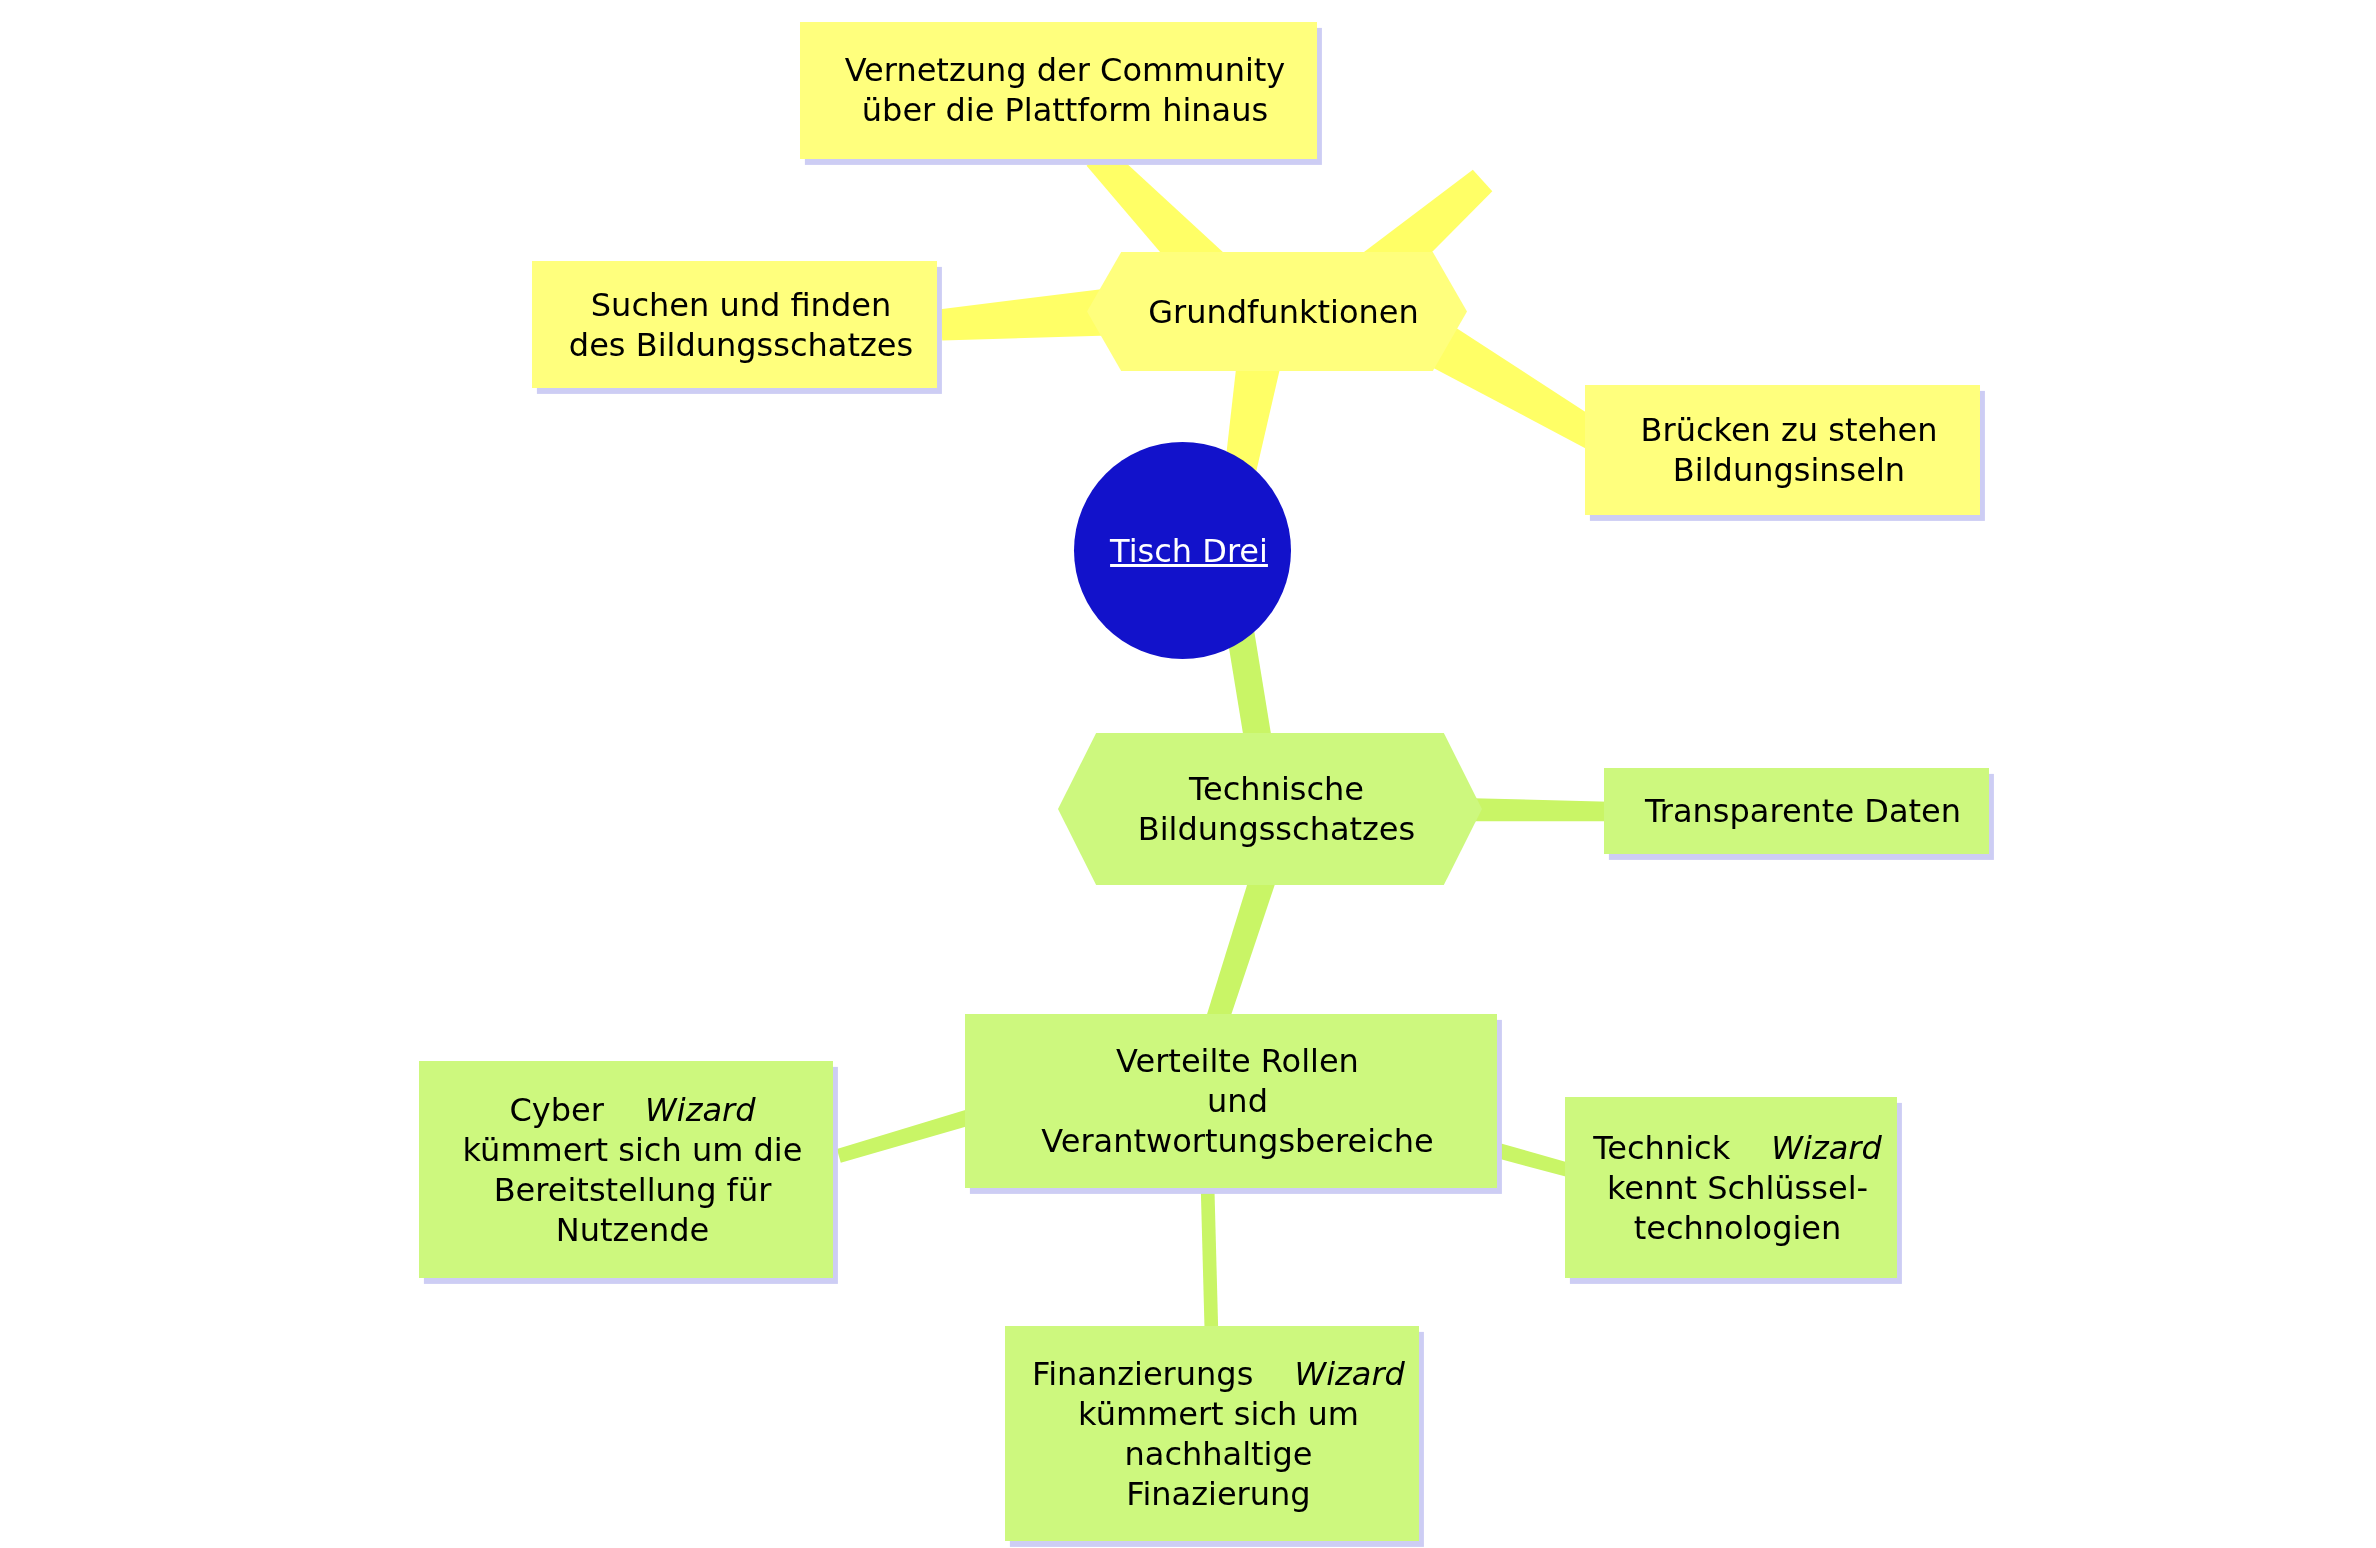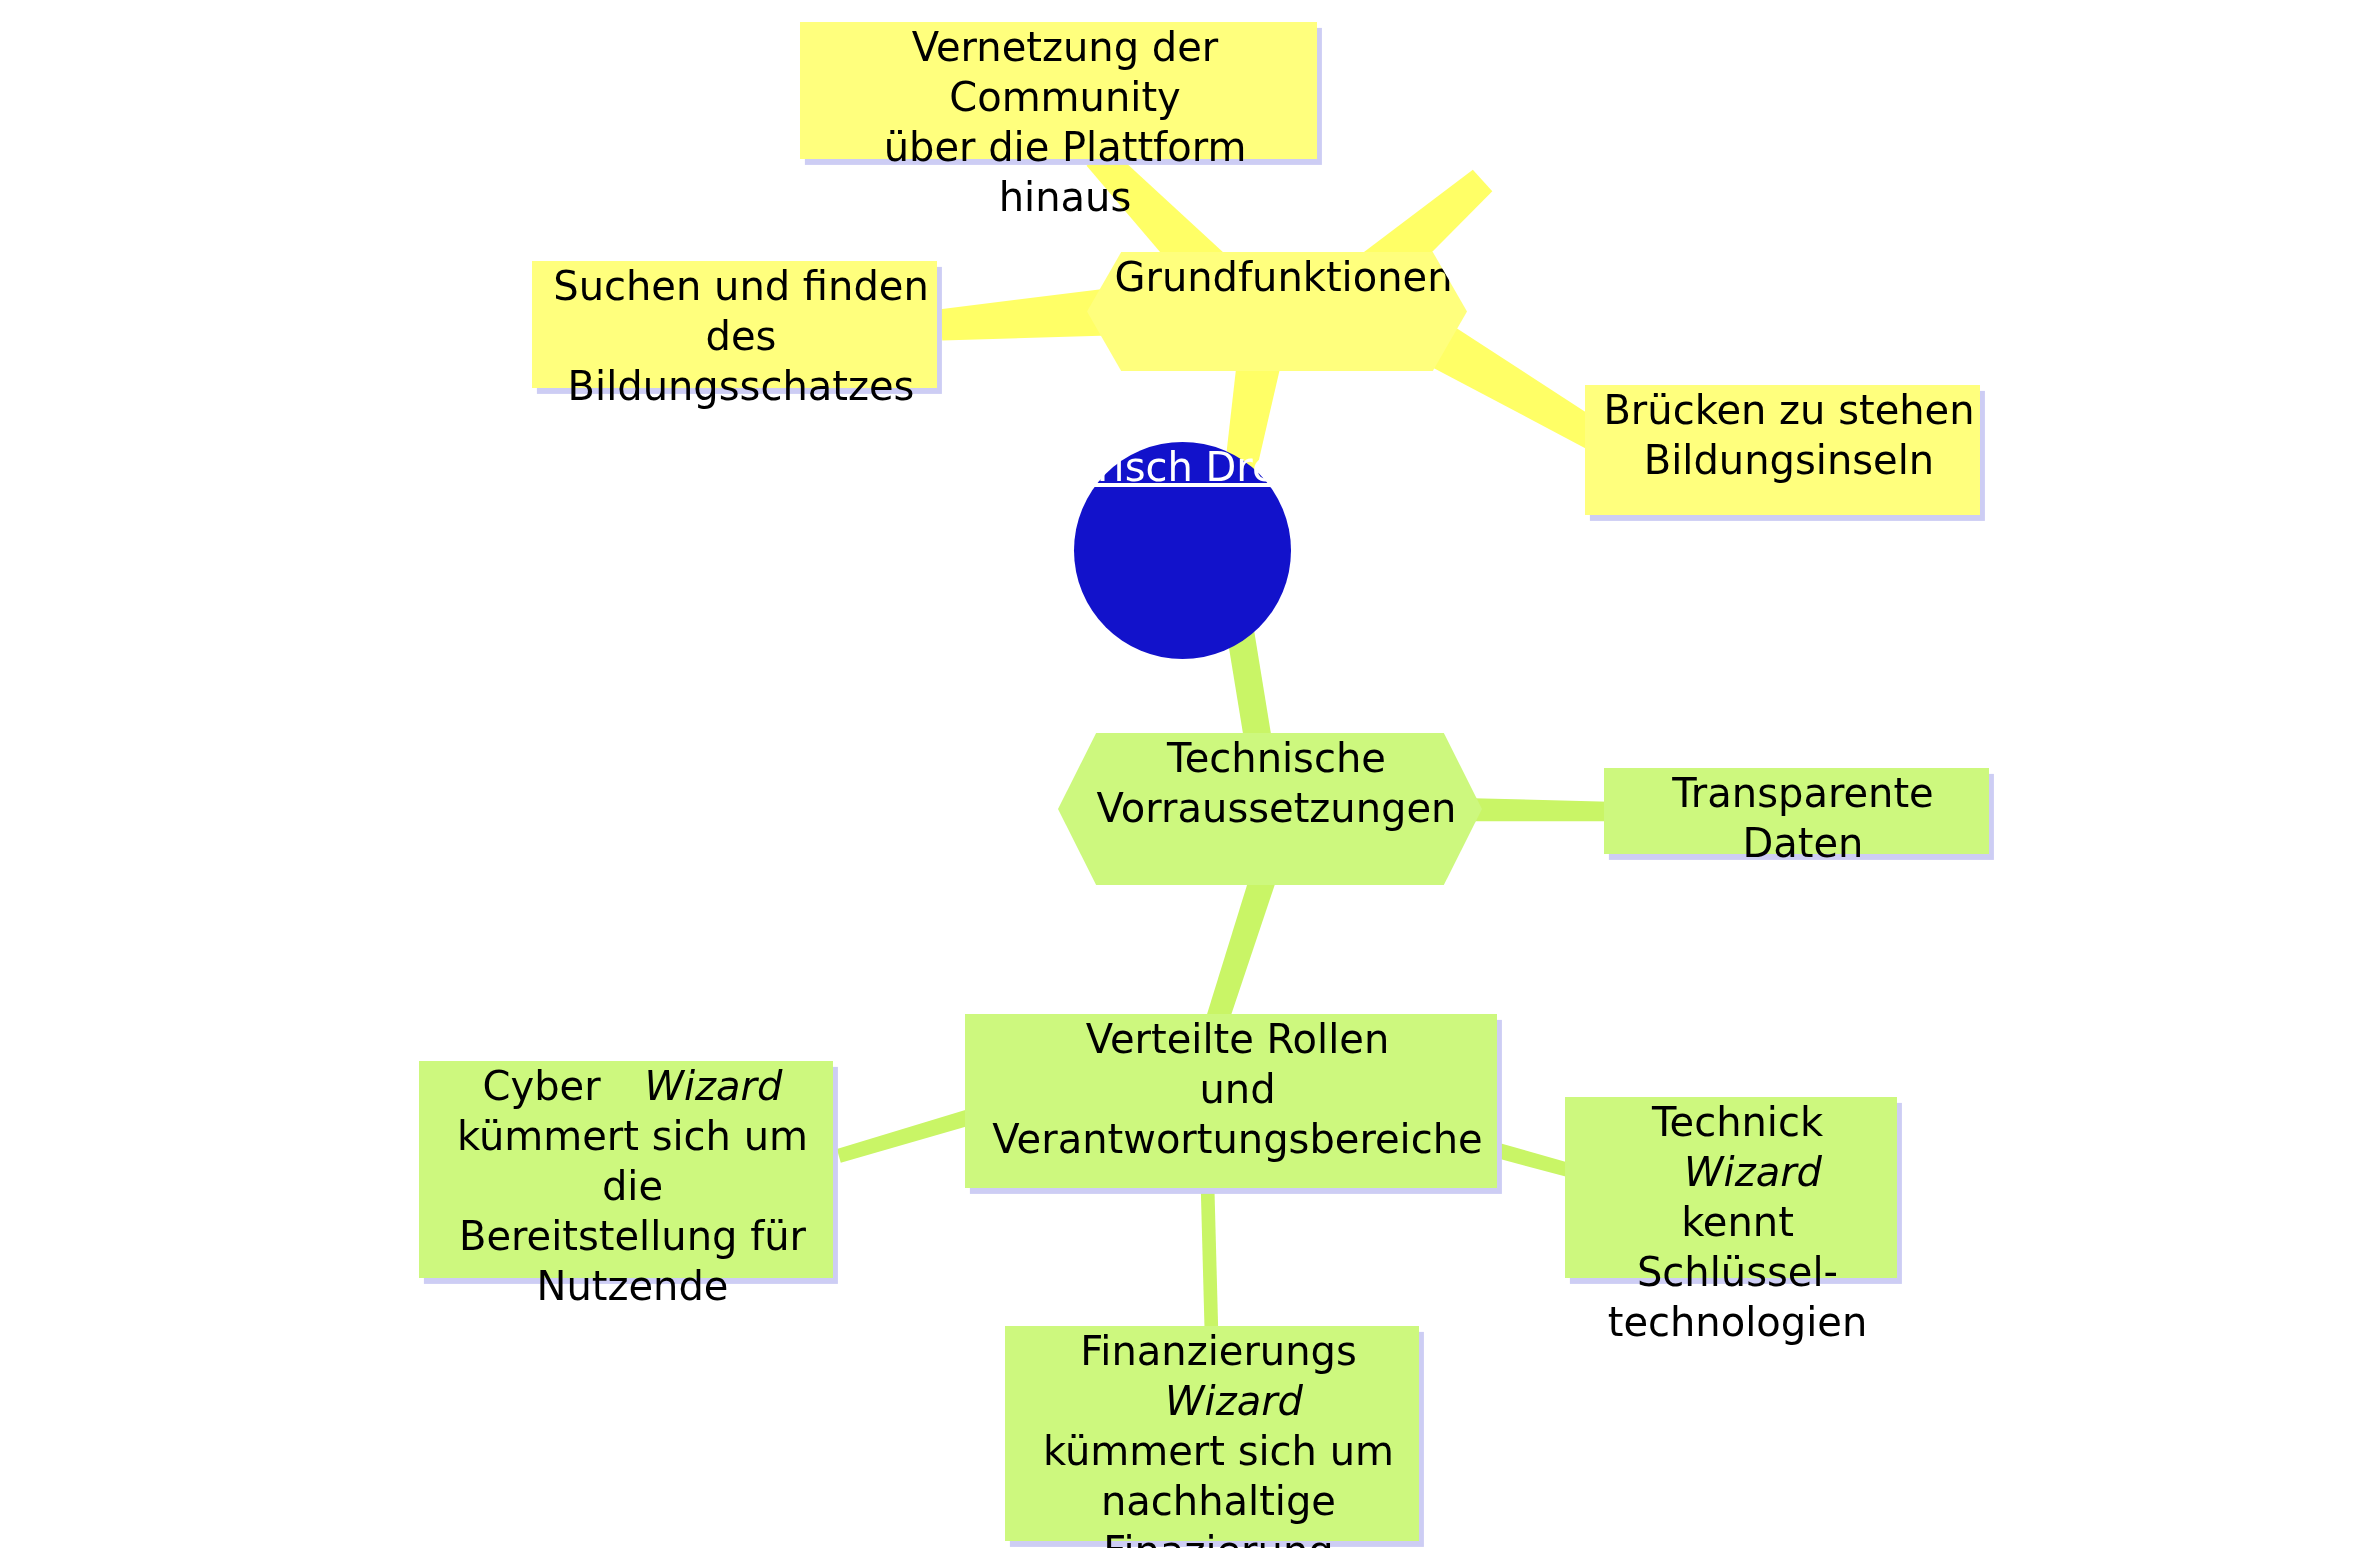--- a/index.html
+++ b/index.html
@@ -9,23 +9,23 @@
     font-family: "DejaVu Sans", "Liberation Sans", sans-serif;
     color: #000;
   }
   .canvas { position: relative; width: 2377px; height: 1549px; overflow: hidden; background: var(--background, #ffffff); }
   .connectors { position: absolute; left: 0; top: 0; }
   .beam.yellow { fill: var(--branch-yellow-connector, #ffff66); }
   .beam.green  { fill: var(--branch-green-connector,  #c9f566); }
 
   .node {
     position: absolute;
-    display: flex; justify-content: center;
+    display: flex; align-items: center; justify-content: center;
     text-align: center;
-    font-size: 40px; line-height: 1.25;
+    font-size: 32px; line-height: 1.25;
     color: var(--text, #000000);
     padding-left: 13px;
   }
   .label { white-space: pre-line; }
   .label i { font-style: italic; margin-left: 31px; }
 
   .box { box-shadow: 4.9px 5.9px 0 var(--shadow, #cdcdf4); }
   .box.yellow { background: var(--branch-yellow, #ffff7d); }
   .box.green  { background: var(--branch-green,  #cdf87e); }
 
@@ -92,21 +92,21 @@
     <span class="label">Brücken zu stehen
 Bildungsinseln</span>
   </div>
 
   <div class="node root-circle" id="n-root">
     <span class="label">Tisch Drei</span>
   </div>
 
   <div class="node hex green" id="n-tech">
     <span class="label">Technische
-Vorraussetzungen</span>
+Bildungsschatzes</span>
   </div>
 
   <div class="node box green" id="n-transparente">
     <span class="label">Transparente Daten</span>
   </div>
 
   <div class="node box green" id="n-verteilte">
     <span class="label">Verteilte Rollen
 und
 Verantwortungsbereiche</span>

